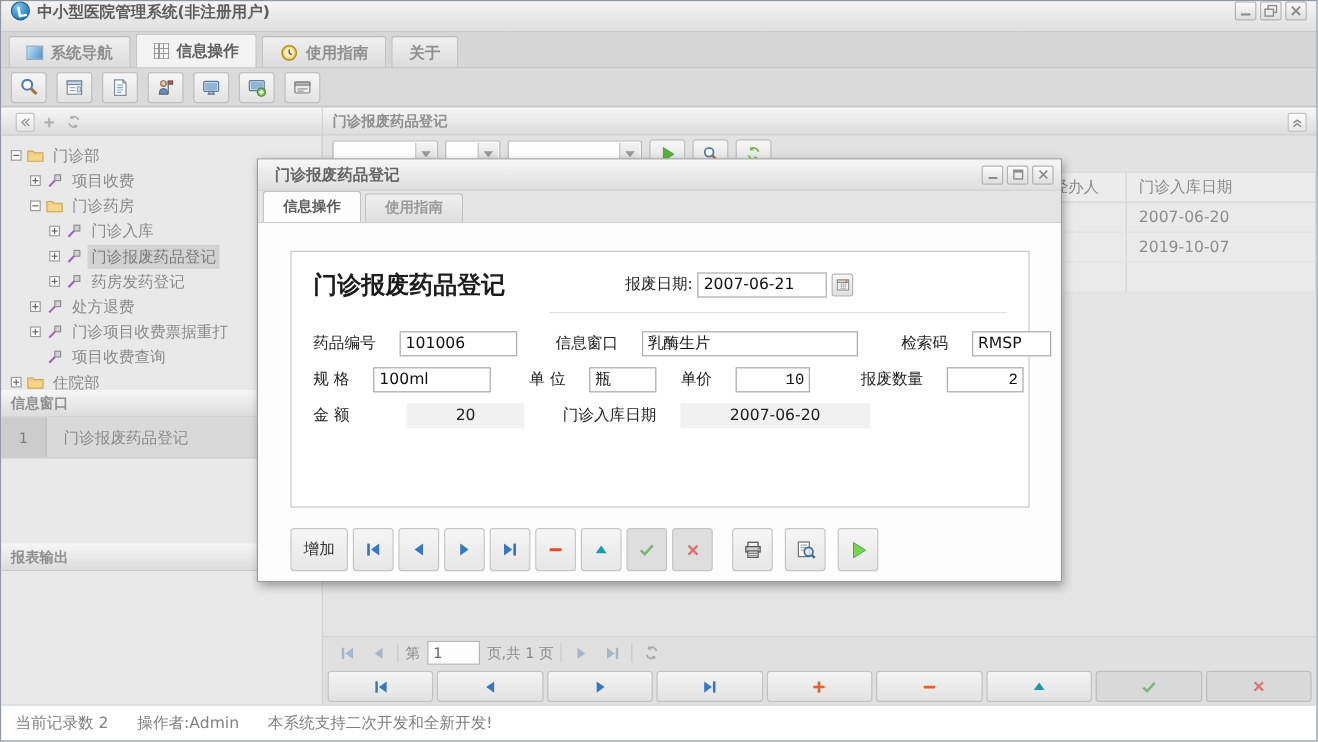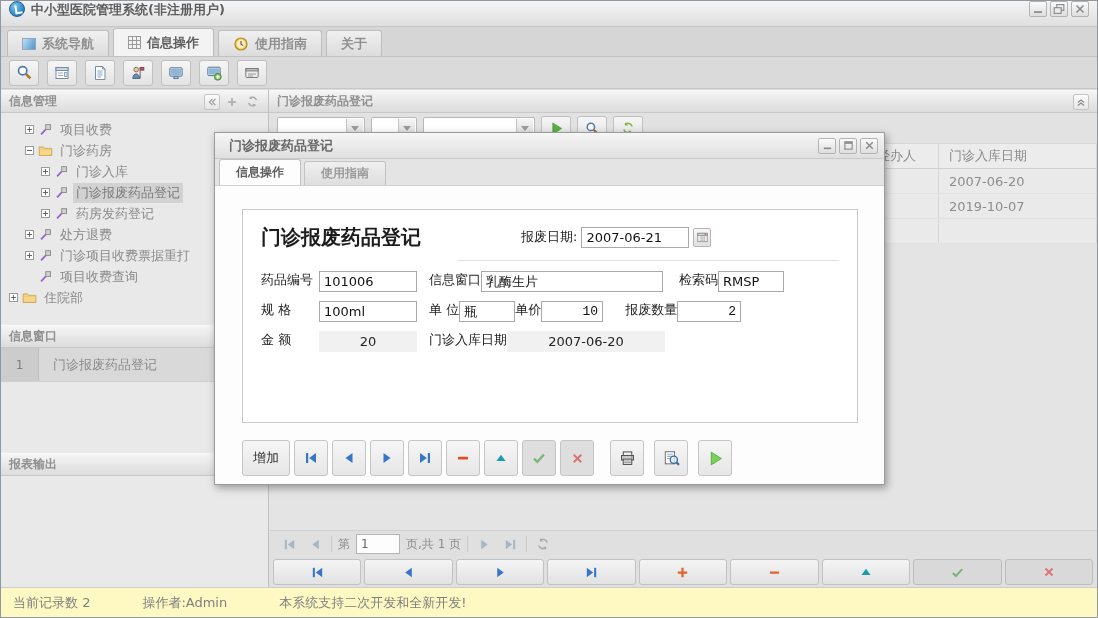--- a/index.html
+++ b/index.html
@@ -79,37 +79,37 @@
   .pico { width:20px; height:20px; display:flex; align-items:center; justify-content:center; color:#a8b4c0; }
   .psep { width:1px; height:16px; background:#c8c8c8; }
   .pageinput { width:44px; height:20px; border:1px solid #b5b5b5; background:#fdfdfd; text-align:left; padding:0 4px; font-size:12px; color:#666; font-family:inherit; }
 
   
   .bigbtns { height:30px; display:flex; gap:3px; padding:2px 4px; background:#e0e0e0; }
   .bigbtn { flex:1; background:linear-gradient(#f4f4f4,#e2e2e2); border:1px solid #c2c2c2; border-radius:3px; display:flex; align-items:center; justify-content:center; }
   .bigbtn.pressed { background:#d9d9d9; border-color:#bdbdbd; }
 
   
-  .statusbar { position:absolute; left:0; right:0; bottom:0; height:30px; background:#fef9c3; border-top:1px solid #cdcdcd; display:flex; align-items:center; padding:0 12px; gap:52px; color:#7f7f7f; font-size:13px; }
+  .statusbar { position:absolute; left:0; right:0; bottom:0; height:30px; background:#ffffff; border-top:1px solid #cdcdcd; display:flex; align-items:center; padding:0 12px; gap:24px; color:#7f7f7f; font-size:13px; }
 
   
   .dialog { position:absolute; left:213px; top:131px; width:671px; height:353px; background:#ededed; border:1px solid #9b9b9b; box-shadow:2px 3px 8px rgba(0,0,0,.35); z-index:20; display:flex; flex-direction:column; }
   .dlg-title { height:26px; background:linear-gradient(#f6f6f6,#dfdfdf); border-bottom:1px solid #cacaca; display:flex; align-items:center; padding:0 6px 0 14px; }
   .dlg-title .dt { flex:1; font-weight:bold; color:#666; font-size:13px; }
   .dlg-tabs { height:27px; background:#e4e4e4; display:flex; align-items:flex-end; padding:0 4px; gap:3px; border-bottom:1px solid #cfcfcf; }
   .dtab { height:24px; padding:0 16px; display:flex; align-items:center; background:linear-gradient(#efefef,#dedede); border:1px solid #c2c2c2; border-bottom:none; border-radius:3px 3px 0 0; color:#9a9a9a; font-weight:bold; }
   .dtab.active { background:#fdfdfd; color:#5e5e5e; height:26px; }
   .dlg-content { flex:1; background:#fdfdfd; position:relative; }
   .formbox { position:absolute; left:27px; right:26px; top:23px; height:214px; border:1px solid #c9c9c9; background:#fff; padding:10px 18px; }
   .fb-headrow { display:flex; align-items:center; height:34px; }
   .fb-heading { font-size:20px; font-weight:bold; color:#1c1c1c; width:260px; white-space:nowrap; }
   .datewrap { display:flex; align-items:center; gap:4px; }
   .fl { color:#222; font-size:13px; white-space:nowrap; }
   .sepline { border-bottom:1px solid #e0e0e0; margin:6px 0 10px 197px; }
-  .frow { display:flex; align-items:flex-start; height:30px; gap:0; }
+  .frow { display:flex; align-items:center; height:30px; gap:20px; }
   input.fld { height:21px; border:1px solid #a9a9a9; background:#fff; font-family:inherit; font-size:13px; color:#111; padding:0 4px; }
   input.fld.num { text-align:right;font-family:Liberation Mono, monospace; }
   .rofld { height:21px; background:#f1f1f1; border:none; text-align:center; font-size:13px; color:#222; display:flex; align-items:center; justify-content:center; }
   .calbtn { width:18px; height:19px; background:linear-gradient(#f8f8f8,#e0e0e0); border:1px solid #b5b5b5; border-radius:2px; display:flex; align-items:center; justify-content:center; }
 
   .dlg-toolbar { position:absolute; left:27px; bottom:8px; display:flex; gap:4px; align-items:center; }
   .dbtn { width:34px; height:36px; background:linear-gradient(#f6f6f6,#e6e6e6); border:1px solid #c5c5c5; border-radius:3px; display:flex; align-items:center; justify-content:center; }
   .dbtn.txt { width:48px; font-size:13px; color:#333; }
   .dbtn.pressed { background:#dedede; }
   .dgap { width:8px; }
@@ -333,39 +333,45 @@
         <svg class="ic" width="16" height="16">
           <use href="#i-console"></use>
         </svg>
       </div>
   </div>
 
   <div class="bodyrow">
 
     <div class="sidebar">
       <div class="panelhead">
-        <span class="ph-title">信息管理</span>
         <span class="phbtn">
             <svg class="ic" width="14" height="14">
               <use href="#i-chevl2"></use>
             </svg>
           </span>
         <span class="phbtn flat">
             <svg class="ic" width="14" height="14">
               <use href="#i-plus-s"></use>
             </svg>
           </span>
         <span class="phbtn flat pgray">
             <svg class="ic" width="13" height="13">
               <use href="#i-refresh"></use>
             </svg>
           </span>
       </div>
 
       <div class="tree">
+        <div class="titem">
+          <span class="exp minus-only"></span>
+          <svg class="tico" viewBox="0 0 16 14">
+              <use href="#i-folder"></use>
+            </svg>
+          <span class="lbl">门诊部</span>
+        </div>
         <div class="titem lvl1">
           <span class="exp plus"></span>
           <svg class="tico" viewBox="0 0 14 14">
               <use href="#i-tool"></use>
             </svg>
           <span class="lbl">项目收费</span>
         </div>
         <div class="titem lvl1">
           <span class="exp minus-only"></span>
           <svg class="tico" viewBox="0 0 16 14">

